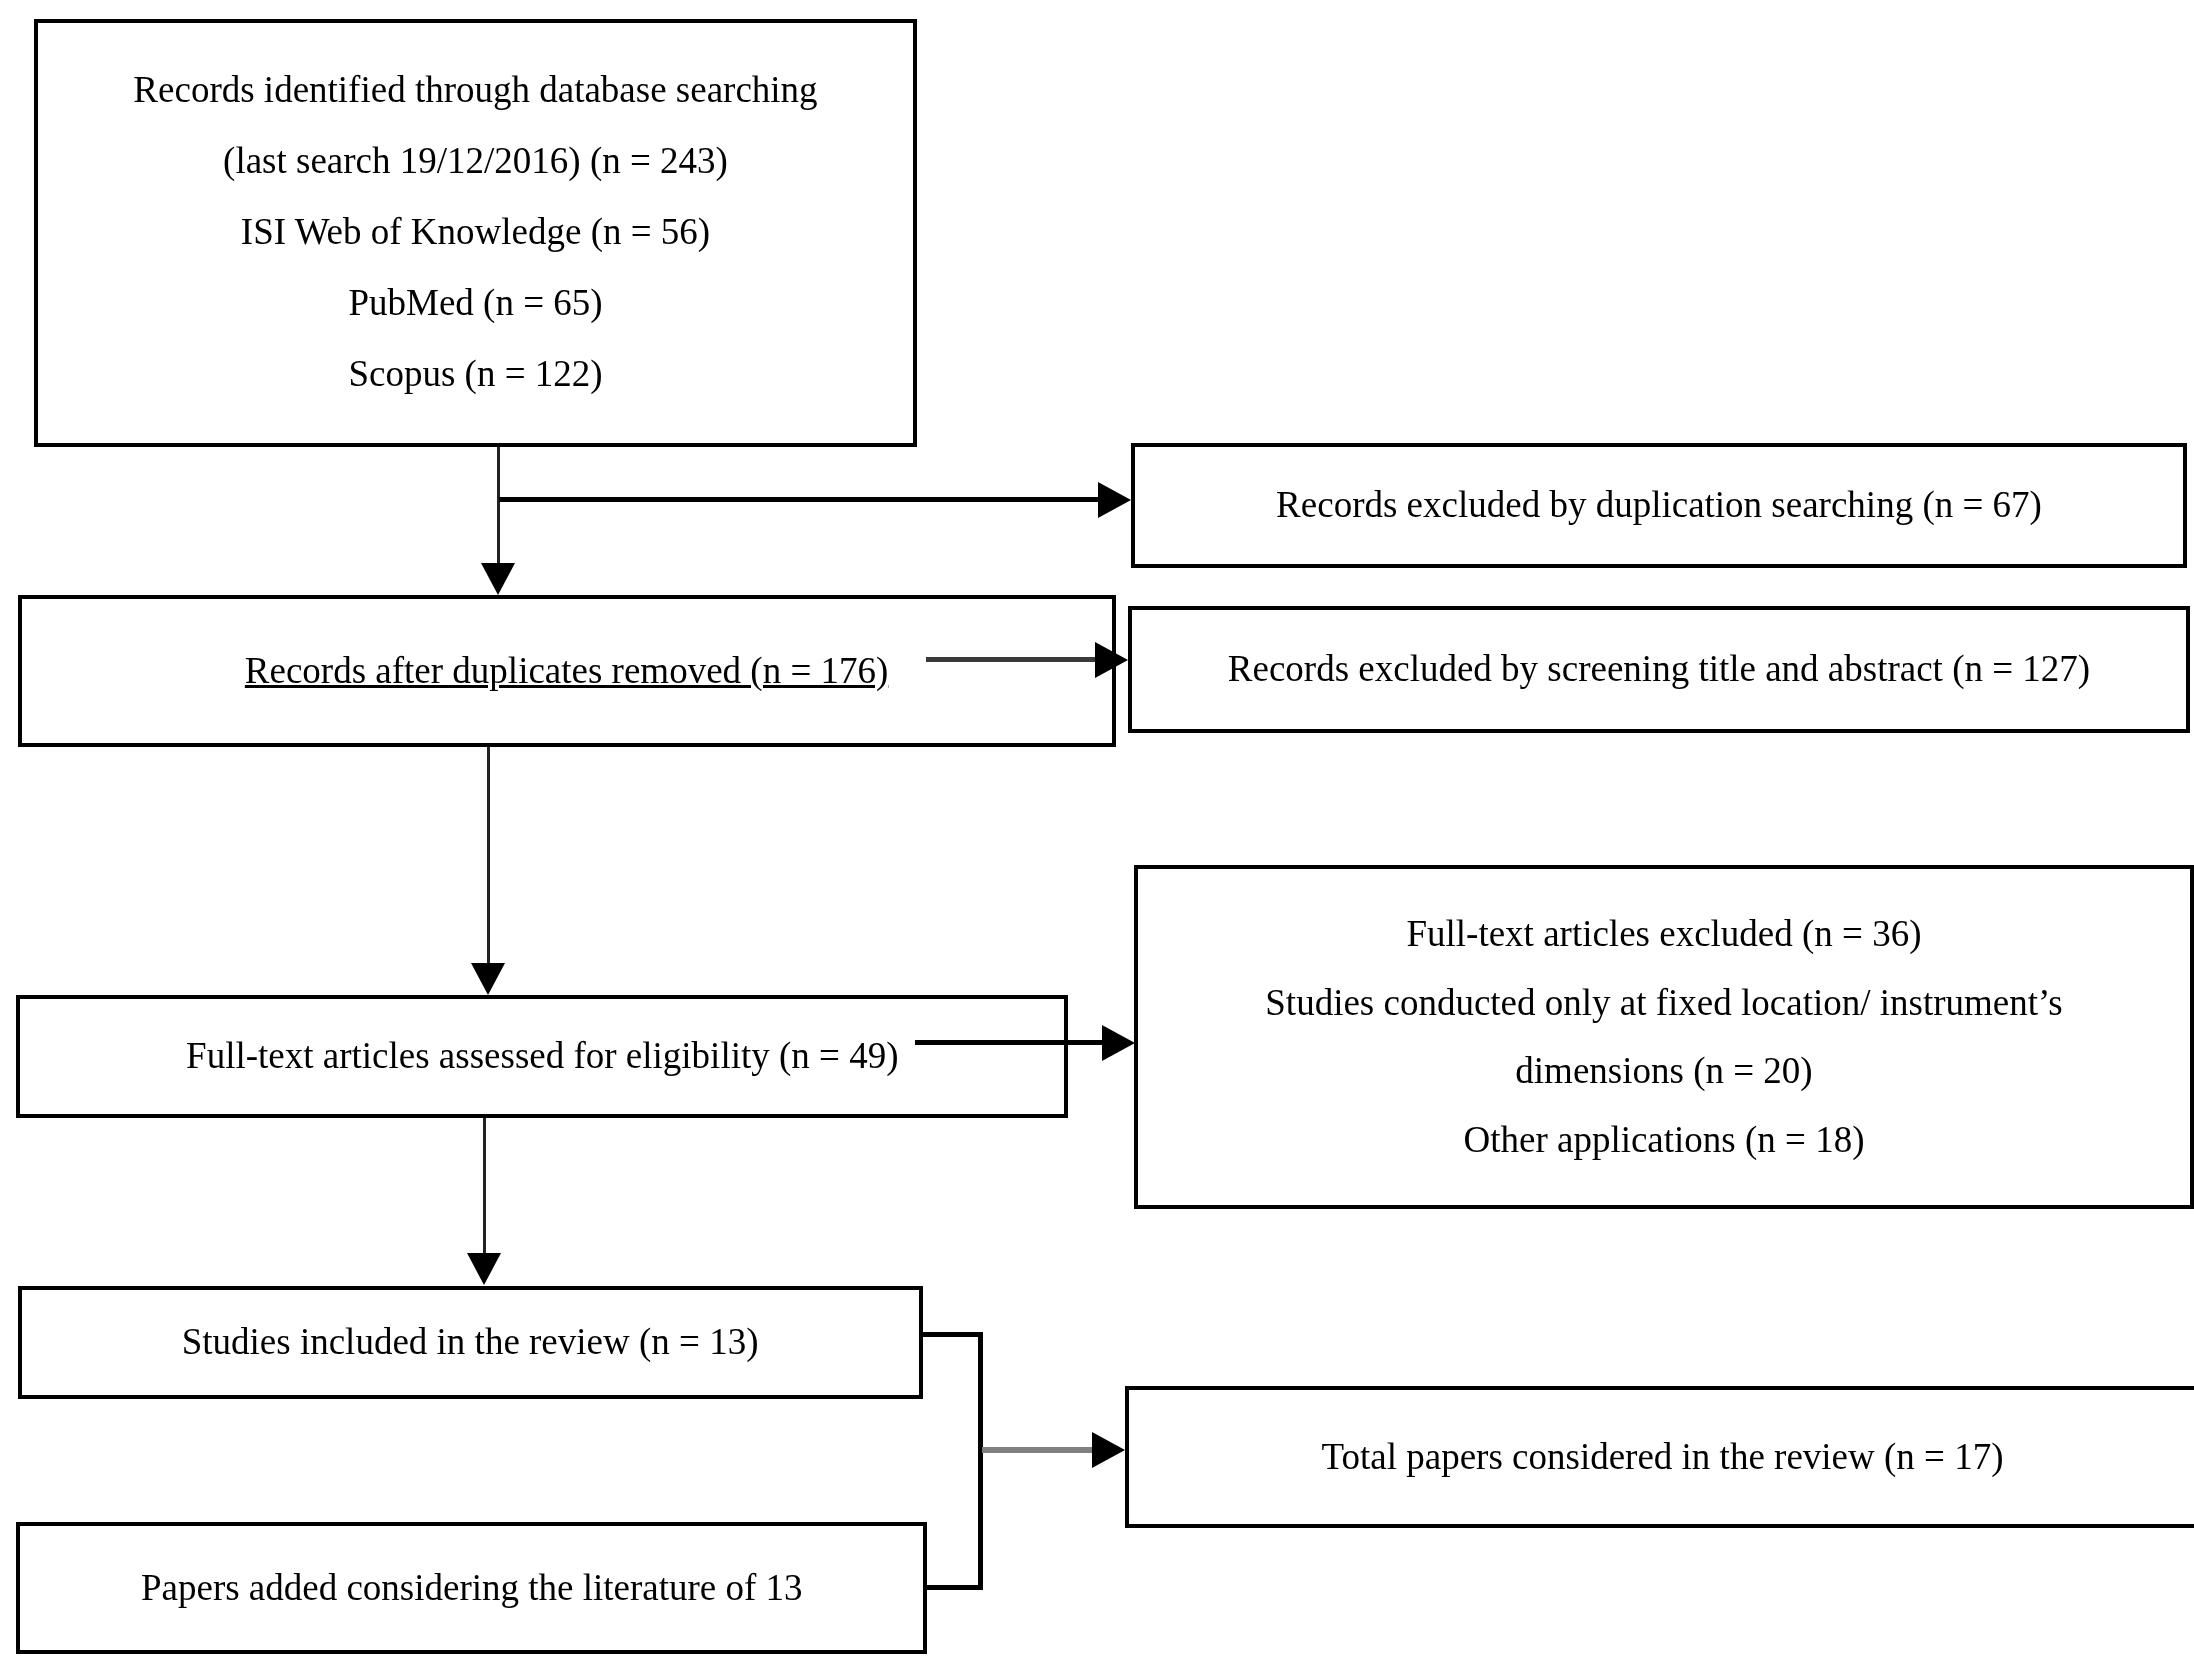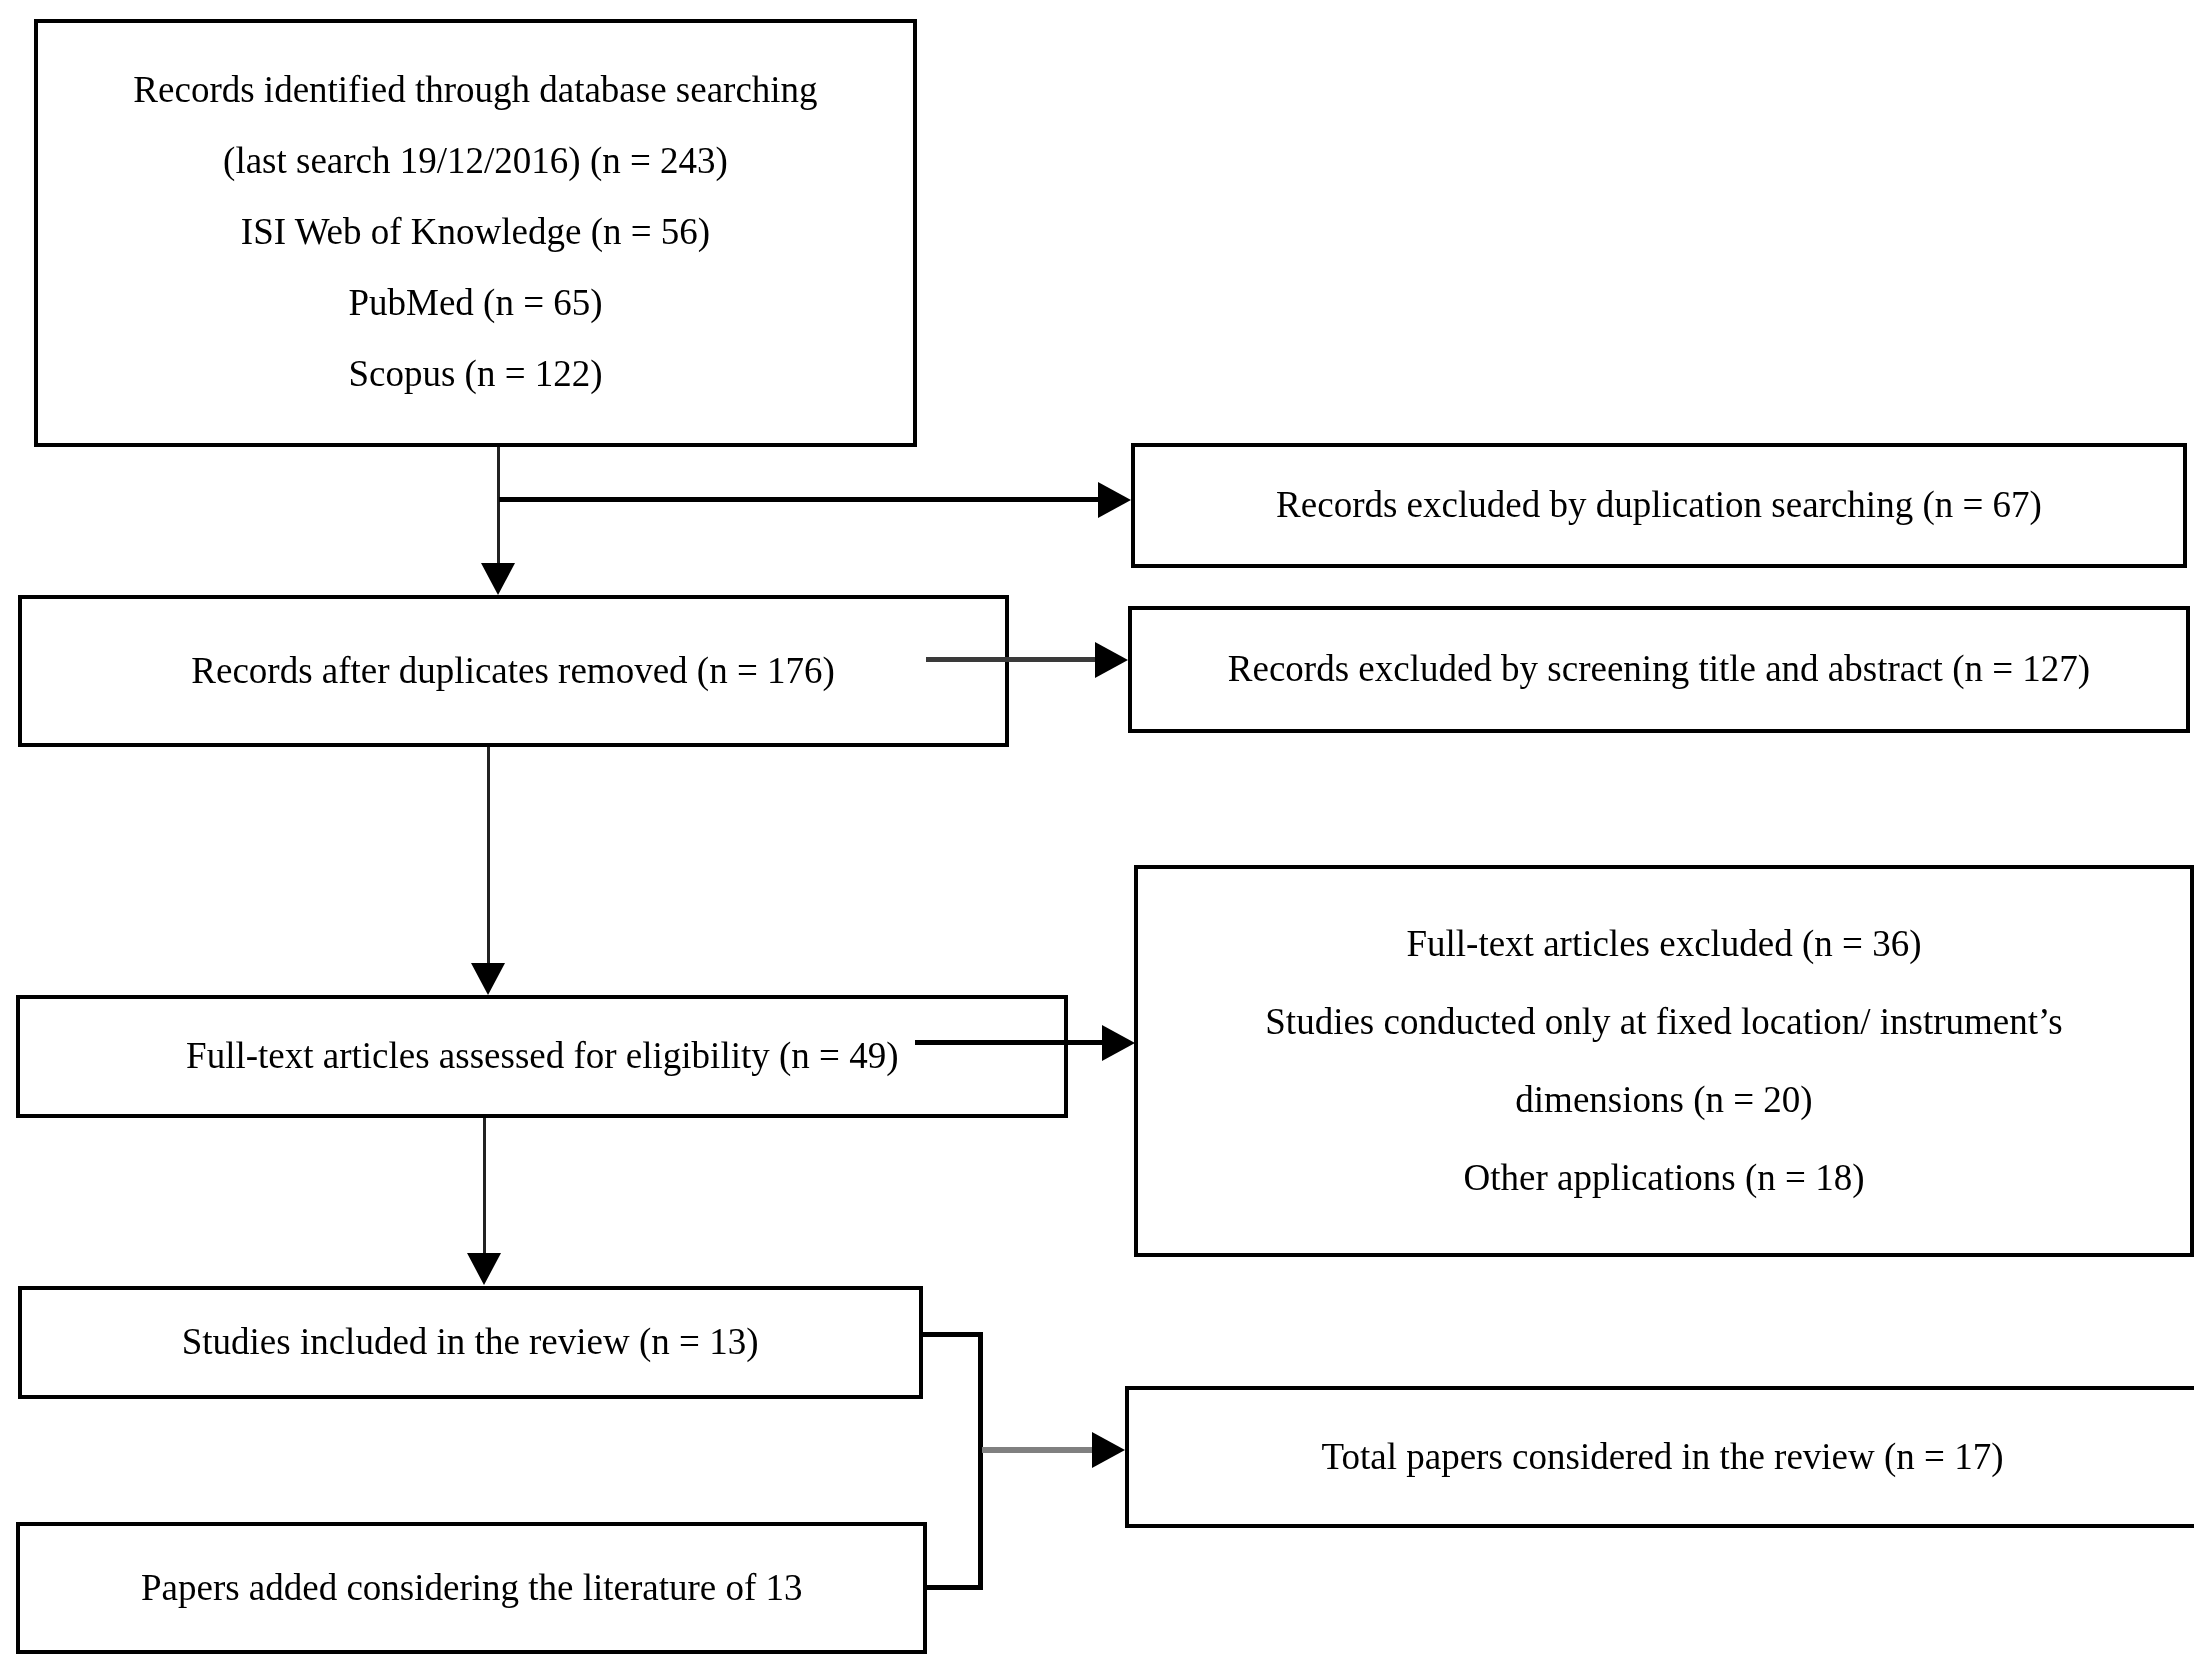--- a/index.html
+++ b/index.html
@@ -73,33 +73,33 @@
     <span class="line">(last search 19/12/2016) (n = 243)</span>
     <span class="line">ISI Web of Knowledge (n = 56)</span>
     <span class="line">PubMed (n = 65)</span>
     <span class="line">Scopus (n = 122)</span>
   </div>
 
   <div class="box" style="left:1120px; top:443px; width:1056px; height:125px;text-align:right;">
     <span class="line">Records excluded by duplication searching (n = 67)</span>
   </div>
 
-  <div class="box" style="left:6.6px; top:595px; width:991px; height:152px;">
+  <div class="box" style="left:6.6px; top:595px; width:1098px; height:152px;text-decoration:underline;">
     <span class="line">Records after duplicates removed (n = 176)</span>
   </div>
 
   <div class="box" style="left:1117px; top:606px; width:1062px; height:127px;">
     <span class="line">Records excluded by screening title and abstract (n = 127)</span>
   </div>
 
   <div class="box" style="left:5.3px; top:995px; width:1052px; height:123px;">
     <span class="line">Full-text articles assessed for eligibility (n = 49)</span>
   </div>
 
-  <div class="box multiline" style="left:1123px; top:865px; width:1060px; height:392px;">
+  <div class="box multiline" style="left:1123px; top:865px; width:1060px; height:344px;">
     <span class="line">Full-text articles excluded (n = 36)</span>
     <span class="line">Studies conducted only at fixed location/ instrument’s</span>
     <span class="line">dimensions (n = 20)</span>
     <span class="line">Other applications (n = 18)</span>
   </div>
 
   <div class="box" style="left:6.6px; top:1286px; width:905px; height:113px;">
     <span class="line">Studies included in the review (n = 13)</span>
   </div>
 

